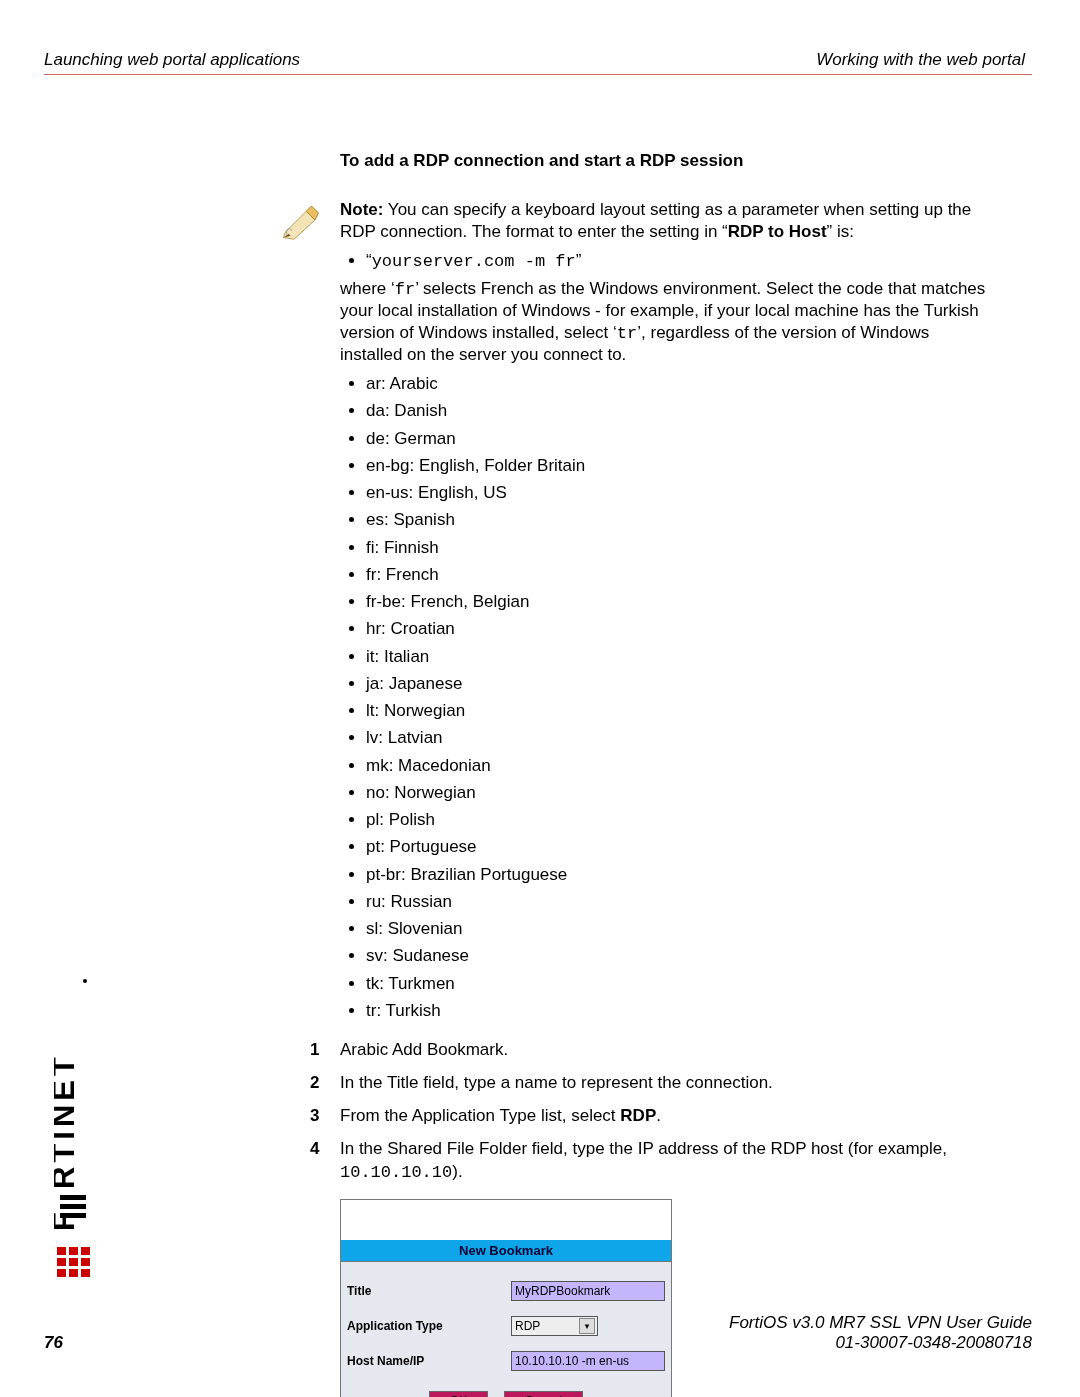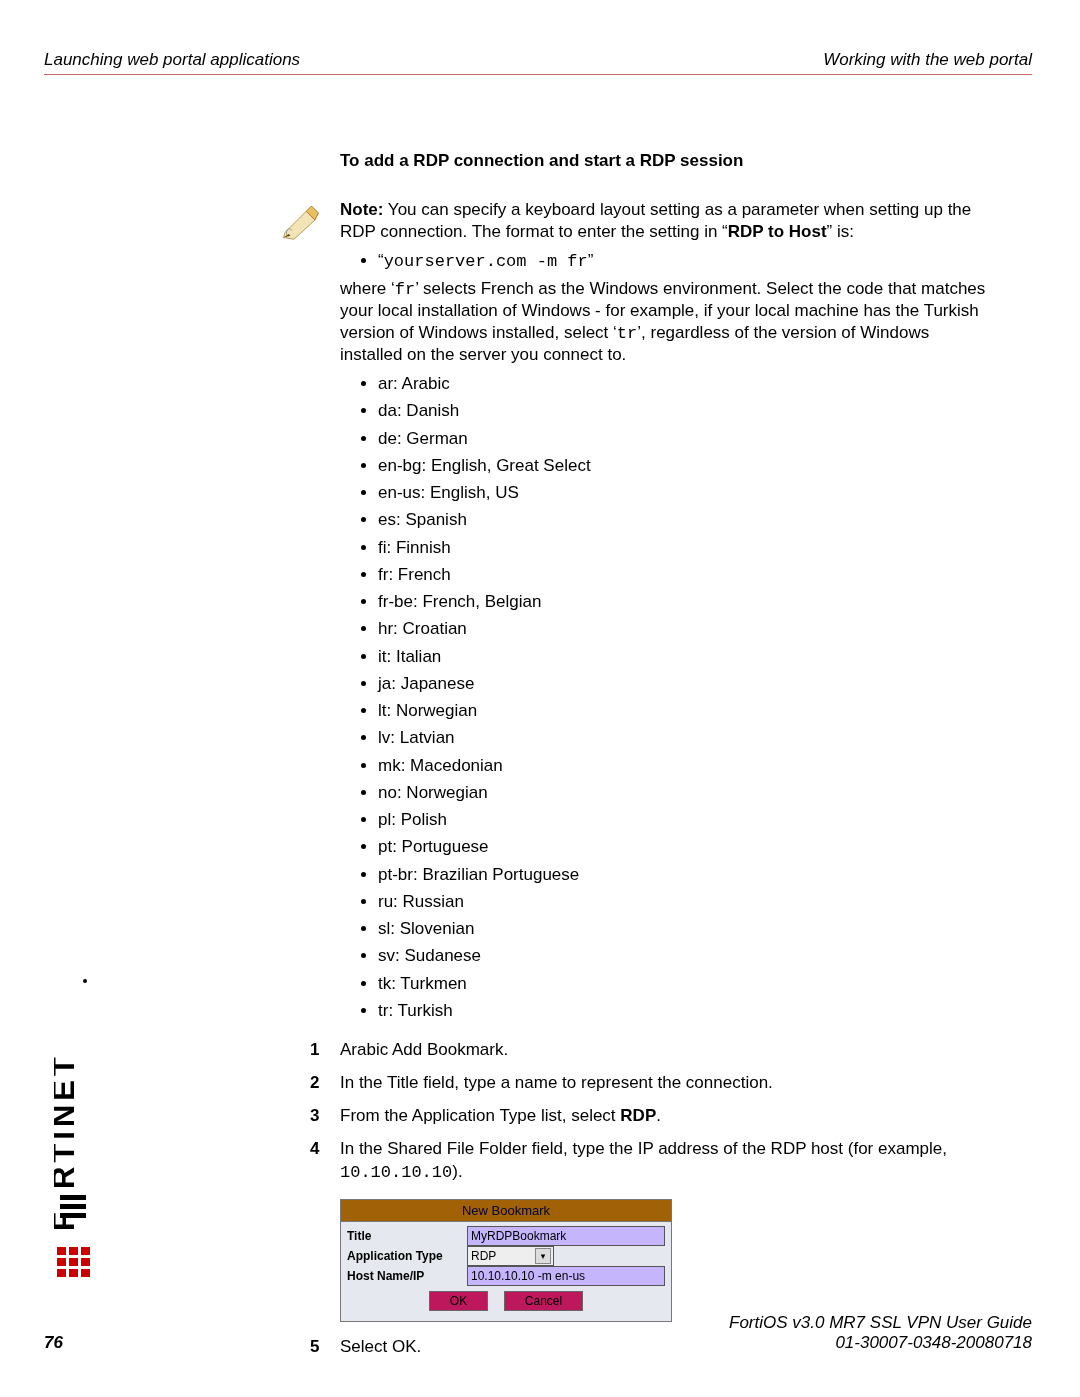--- a/index.html
+++ b/index.html
@@ -16,21 +16,21 @@
   .page {
     position: relative;
     width: 1080px;
     height: 1397px;
     box-sizing: border-box;
   }
   .header {
     position: absolute;
     top: 50px;
     left: 44px;
-    right: 48px;
+    right: 55px;
     display: flex;
     justify-content: space-between;
     font-style: italic;
     font-size: 17px;
   }
   .hr-top {
     position: absolute;
     top: 74px;
     left: 44px;
     right: 48px;
@@ -62,21 +62,21 @@
   }
   .note-text {}
   .note-strong { font-weight: bold; text-align: right; }
   .mono { font-family: "Courier New", monospace; font-size: 17px; }
   ul.bullets {
     list-style-type: disc;
     margin: 8px 0 8px 22px;
     padding: 0;
   }
   ul.bullets li {
-    margin: 6px 16px;
+    margin: 6px 4px;
   }
   .where-block {
     margin-top: 6px;
   }
   .codes-intro {
     margin-top: 4px;
   }
   ol.steps {
     list-style: none;
     margin: 8px 0 0 -30px;
@@ -95,36 +95,38 @@
   }
   ol.steps > li .txt { flex: 1; }
   .bookmark-box {
     margin: 14px 0 14px 30px;
     border: 1px solid #777;
     width: 330px;
     font-size: 13px;
     font-family: "Segoe UI", Tahoma, Arial, sans-serif;
   }
   .bookmark-header {
-    background: #a16207;
+    background: #0ea5e9;
     color: #003;
     text-align: center;
-    font-weight: normal;
+    font-weight: bold;
     padding: 2px 0;
     border-bottom: 1px solid #777;
     font-size: 13px;
+    margin-top: 40px;
   }
   .bookmark-body {
     background: #e6e8f0;
     padding: 4px 6px;
   }
   .bm-row {
     display: flex;
     align-items: center;
-    margin: 0 0;
+    margin: 15px 0;
+    gap: 44px;
   }
   .bm-label {
     width: 120px;
     font-weight: bold;
     font-size: 12px;
   }
   .bm-input {
     flex: 1;
     border: 1px solid #555;
     background: #c4b5fd;
@@ -228,21 +230,21 @@
             <span>“</span><span class="mono">yourserver.com -m fr</span><span>”</span>
           </li>
         </ul>
         <div class="where-block">
           <span>where ‘</span><span class="mono">fr</span><span>’ selects French as the Windows environment. Select the code that matches your local installation of Windows - for example, if your local machine has the Turkish version of Windows installed, select ‘</span><span class="mono">tr</span><span>’, regardless of the version of Windows installed on the server you connect to.</span>
         </div>
         <ul class="bullets" id="code-list">
             <li>ar: Arabic</li>
             <li>da: Danish</li>
             <li>de: German</li>
-            <li>en-bg: English, Great Select</li>
+            <li>en-bg: English, Folder Britain</li>
             <li>en-us: English, US</li>
             <li>es: Spanish</li>
             <li>fi: Finnish</li>
             <li>fr: French</li>
             <li>fr-be: French, Belgian</li>
             <li>hr: Croatian</li>
             <li>it: Italian</li>
             <li>ja: Japanese</li>
             <li>lt: Norwegian</li>
             <li>lv: Latvian</li>

